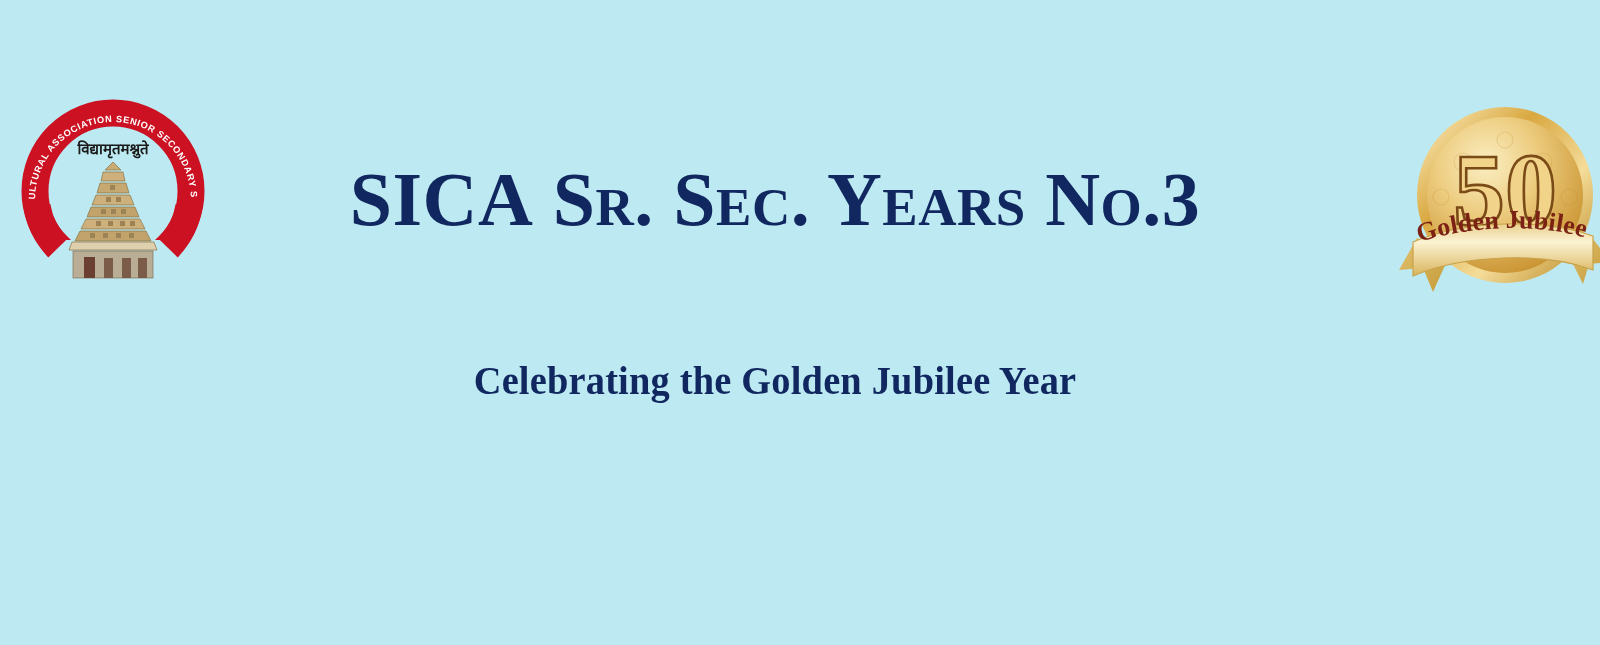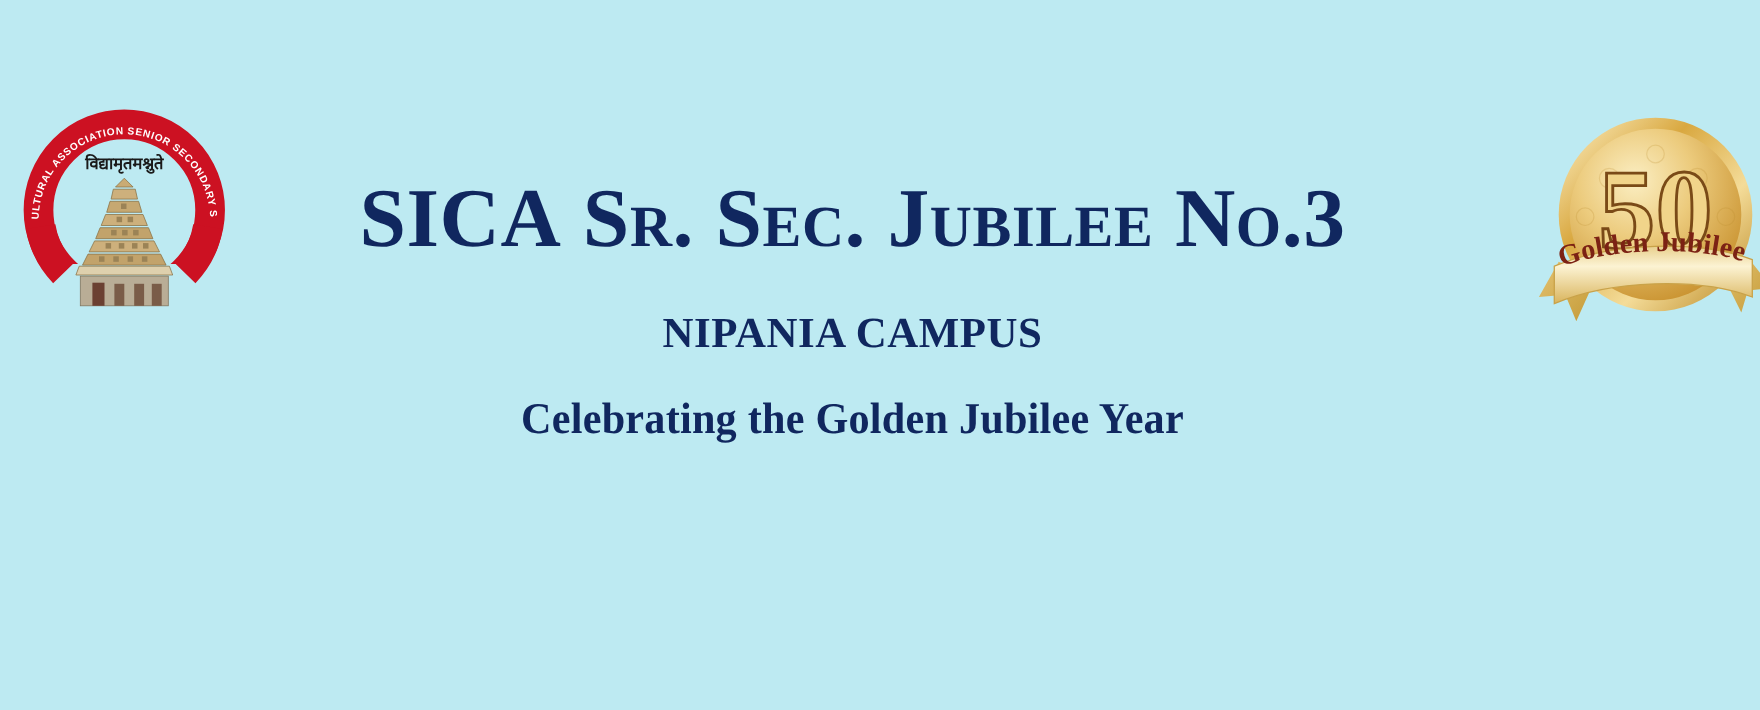--- a/index.html
+++ b/index.html
@@ -254,21 +254,20 @@
       <path d="M 20,150 C 72,128 152,126 200,144 L 200,178 C 152,160 72,162 20,184 Z" fill="url(#ribbonMain)" stroke="#c9a249" stroke-width="1.2"></path>
 
       <text font-family="Liberation Serif, serif" font-size="26" font-weight="700" fill="#7c2214">
         <textPath href="#ribbonPath" startOffset="50%" text-anchor="middle">Golden Jubilee</textPath>
       </text>
     </svg>
   </div>
 
   <div id="titles">
 
-    <div class="school-name"><span class="lead">SICA</span> <span>Sr. Sec. Jubilee No.3</span></div>
-
-    <div class="campus-name">NIPANIA CAMPUS</div>
+    <div class="school-name"><span class="lead">SICA</span> <span>Sr. Sec. Years No.3</span></div>
+
 
     <div class="tagline">Celebrating the Golden Jubilee Year</div>
 
 
   </div>
 </div>
 
 </body></html>

